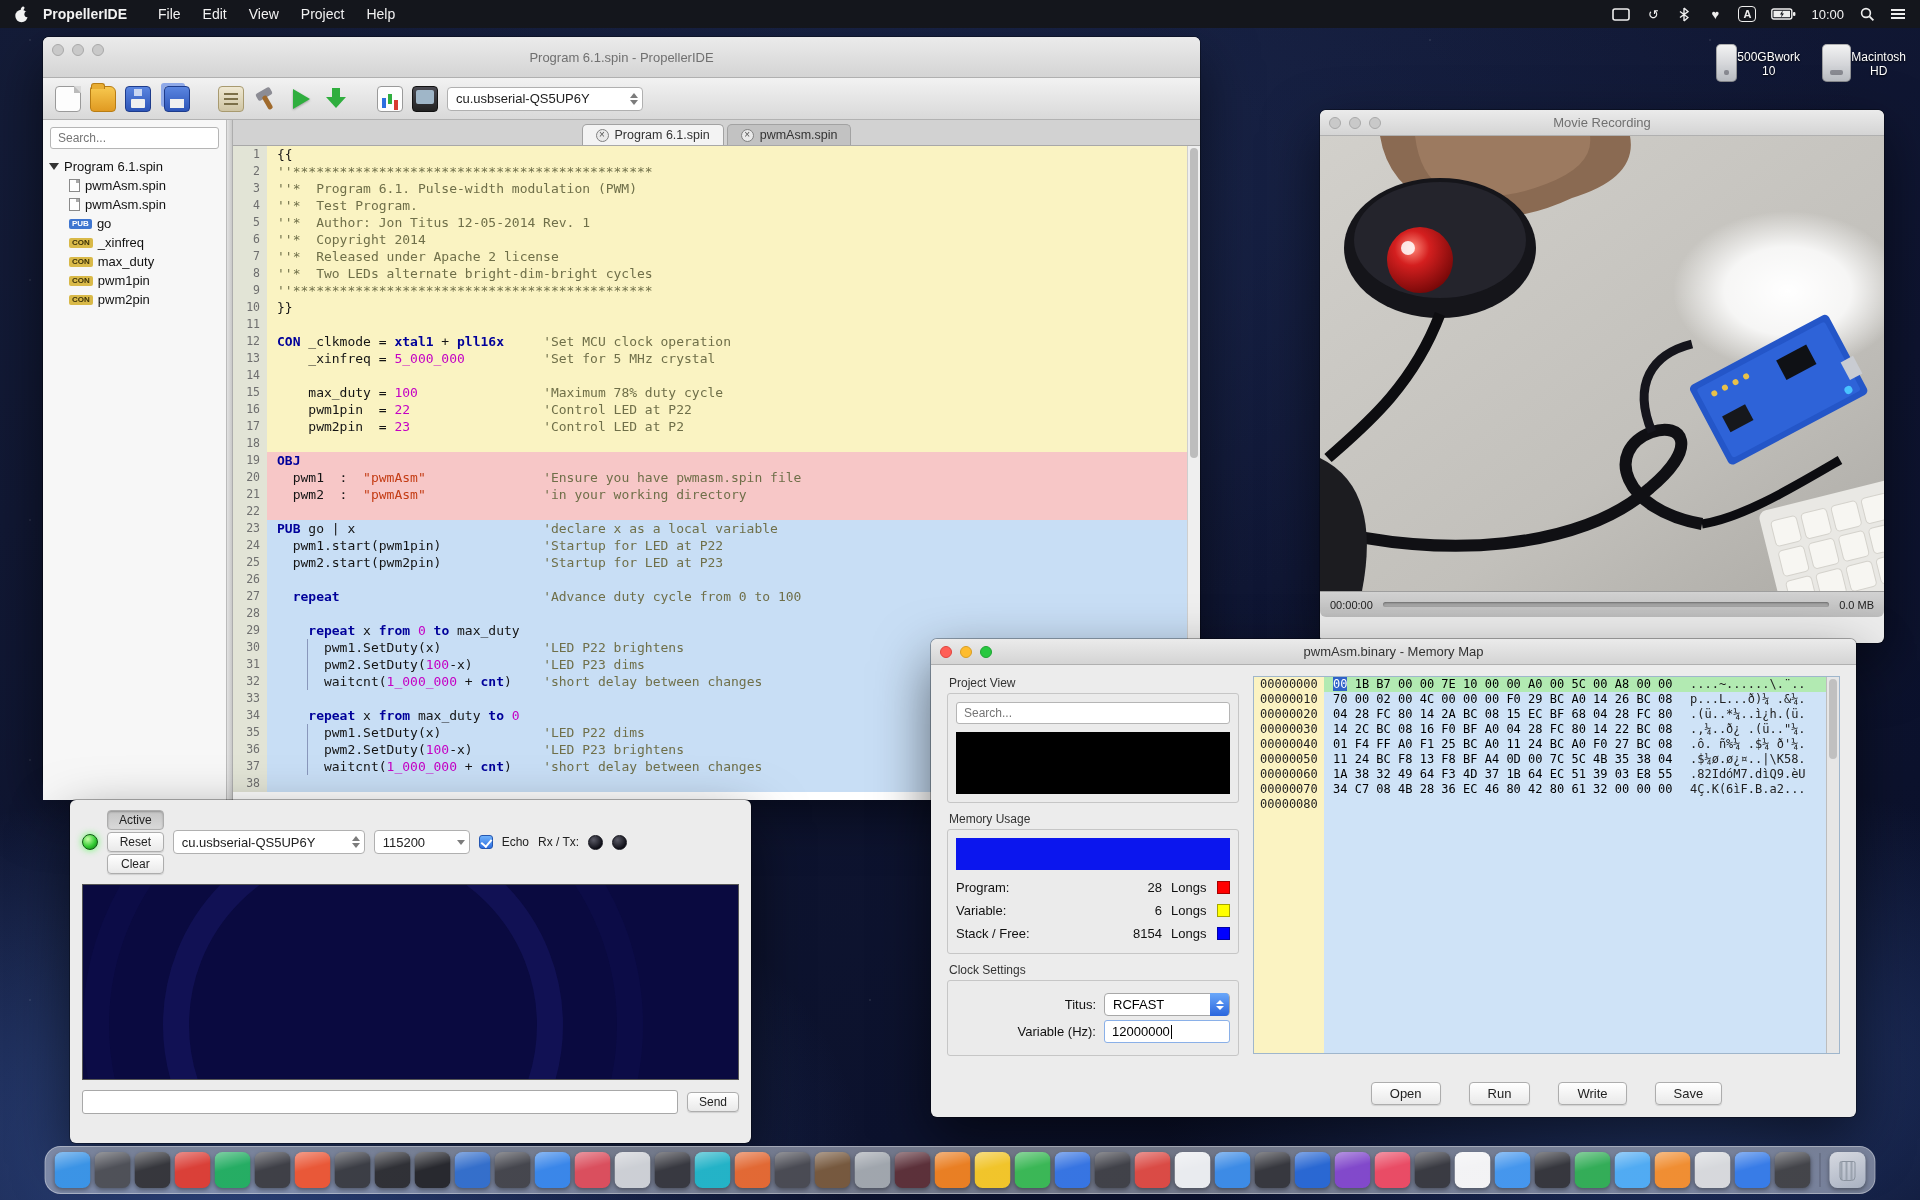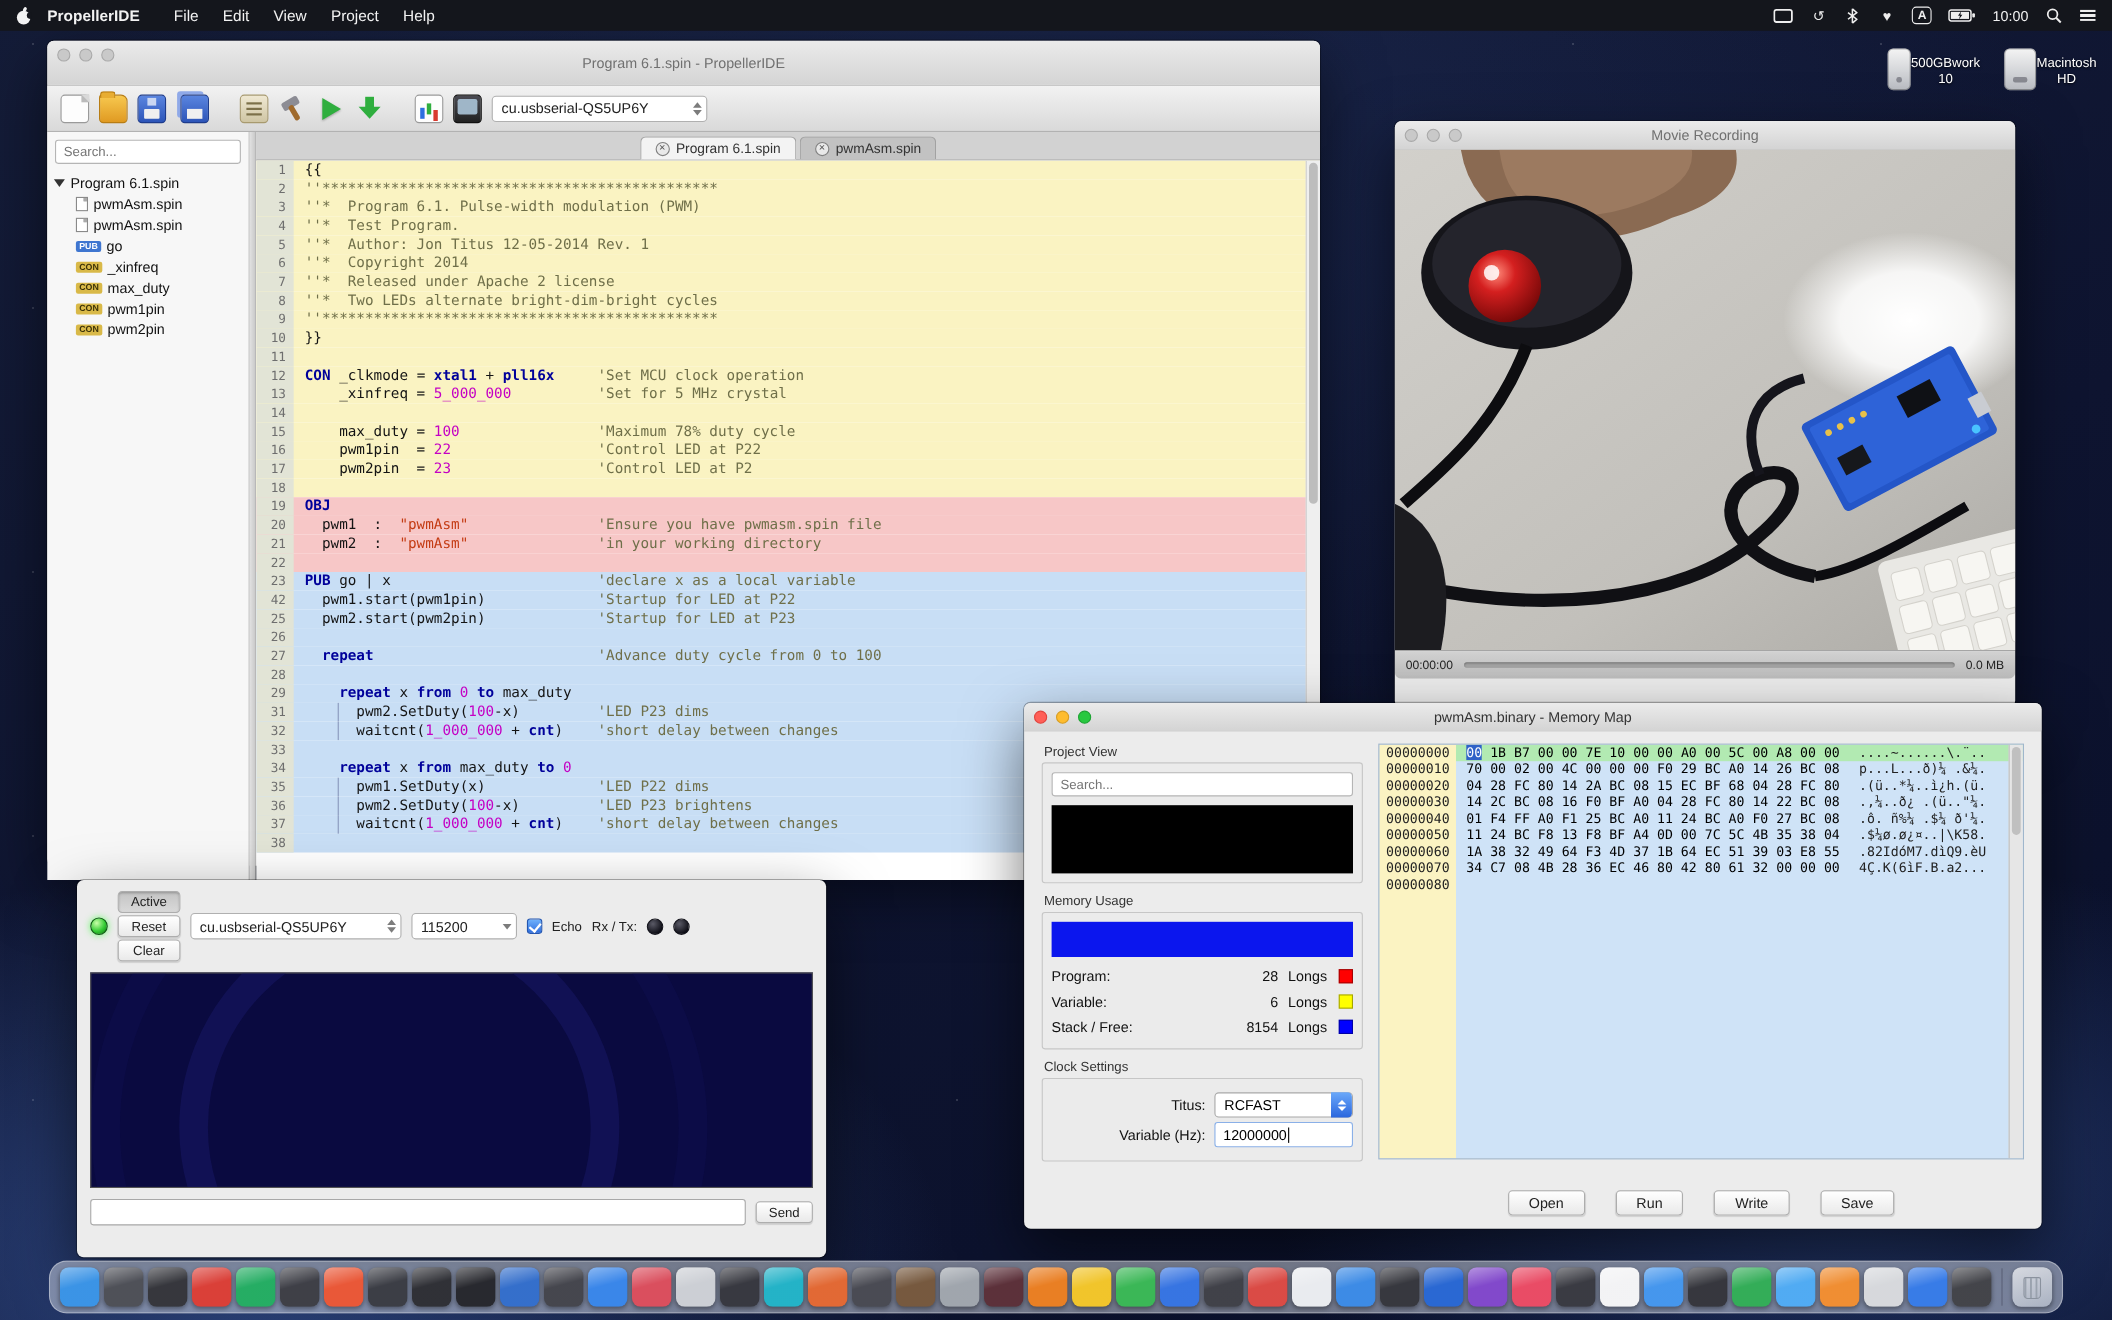--- a/index.html
+++ b/index.html
@@ -133,21 +133,21 @@
   .tok-pl { color:#141414; }
   .tok-kw { color:#00009a; font-weight:bold; }
   .tok-nm { color:#c400c4; }
   .tok-st { color:#c43c14; }
   .tok-cm { color:#6f6f49; }
   .guide { position:absolute; left:74px; top:0; bottom:0; width:1px; background:rgba(20,20,80,.35); }
   .scrollbar-v { position:absolute; right:0; top:0; bottom:0; width:13px; background:#efefef; border-left:1px solid #cfcfcf; }
   .scrollbar-v .thumb { position:absolute; left:2px; right:2px; top:2px; height:310px; border-radius:6px; background:#bdbdbd; }
 
   
-  #movie { left:1268px; top:110px; width:564px; height:533px; z-index:12; overflow:hidden;text-align:right; }
+  #movie { left:1320px; top:110px; width:564px; height:533px; z-index:12; overflow:hidden;text-align:right; }
   .video-area { height:455px; overflow:hidden; background:#c4c2bd; }
   .video-area svg { display:block; }
   .movie-bar { height:26px; display:flex; align-items:center; gap:10px; padding:0 10px;
     background:linear-gradient(#d2d2d2,#bcbcbc); border-top:1px solid #9e9e9e; font-size:11px; color:#222; border-radius:0 0 6px 6px; }
   .movie-track { flex:1; height:5px; background:#a5a5a5; border-radius:3px; box-shadow:inset 0 1px 2px rgba(0,0,0,.35); }
 
   
   #terminal { left:70px; top:800px; width:681px; height:343px; z-index:20; }
   .term-controls { display:flex; align-items:center; gap:9px; padding:10px 12px 4px; }
   .led-green { width:16px; height:16px; border-radius:50%; border:1px solid #0a5c0f;
@@ -331,26 +331,27 @@
             <div class="code-line bg-y"><span class="ln">14</span><span class="ct"></span></div>
             <div class="code-line bg-y"><span class="ln">15</span><span class="ct"><span class="tok-pl">    max_duty = </span><span class="tok-nm">100</span><span>                </span><span class="tok-cm">'Maximum 78% duty cycle</span></span></div>
             <div class="code-line bg-y"><span class="ln">16</span><span class="ct"><span class="tok-pl">    pwm1pin  = </span><span class="tok-nm">22</span><span>                 </span><span class="tok-cm">'Control LED at P22</span></span></div>
             <div class="code-line bg-y"><span class="ln">17</span><span class="ct"><span class="tok-pl">    pwm2pin  = </span><span class="tok-nm">23</span><span>                 </span><span class="tok-cm">'Control LED at P2</span></span></div>
             <div class="code-line bg-y"><span class="ln">18</span><span class="ct"></span></div>
             <div class="code-line bg-p"><span class="ln">19</span><span class="ct"><span class="tok-kw">OBJ</span></span></div>
             <div class="code-line bg-p"><span class="ln">20</span><span class="ct"><span class="tok-pl">  pwm1  :  </span><span class="tok-st">"pwmAsm"</span><span>               </span><span class="tok-cm">'Ensure you have pwmasm.spin file</span></span></div>
             <div class="code-line bg-p"><span class="ln">21</span><span class="ct"><span class="tok-pl">  pwm2  :  </span><span class="tok-st">"pwmAsm"</span><span>               </span><span class="tok-cm">'in your working directory</span></span></div>
             <div class="code-line bg-p"><span class="ln">22</span><span class="ct"></span></div>
             <div class="code-line bg-b"><span class="ln">23</span><span class="ct"><span class="tok-kw">PUB</span><span class="tok-pl"> go | x</span><span>                        </span><span class="tok-cm">'declare x as a local variable</span></span></div>
-            <div class="code-line bg-b"><span class="ln">42</span><span class="ct"><span class="tok-pl">  pwm1.start(pwm1pin)</span><span>             </span><span class="tok-cm">'Startup for LED at P22</span></span></div>
+            <div class="code-line bg-b"><span class="ln">24</span><span class="ct"><span class="tok-pl">  pwm1.start(pwm1pin)</span><span>             </span><span class="tok-cm">'Startup for LED at P22</span></span></div>
             <div class="code-line bg-b"><span class="ln">25</span><span class="ct"><span class="tok-pl">  pwm2.start(pwm2pin)</span><span>             </span><span class="tok-cm">'Startup for LED at P23</span></span></div>
             <div class="code-line bg-b"><span class="ln">26</span><span class="ct"></span></div>
             <div class="code-line bg-b"><span class="ln">27</span><span class="ct"><span class="tok-pl">  </span><span class="tok-kw">repeat</span><span>                          </span><span class="tok-cm">'Advance duty cycle from 0 to 100</span></span></div>
             <div class="code-line bg-b"><span class="ln">28</span><span class="ct"></span></div>
             <div class="code-line bg-b"><span class="ln">29</span><span class="ct"><span class="tok-pl">    </span><span class="tok-kw">repeat</span><span class="tok-pl"> x </span><span class="tok-kw">from</span><span class="tok-pl"> </span><span class="tok-nm">0</span><span class="tok-pl"> </span><span class="tok-kw">to</span><span class="tok-pl"> max_duty</span></span></div>
+            <div class="code-line bg-b"><span class="ln">30</span><span class="ct"><span class="tok-pl">      pwm1.SetDuty(x)</span><span>             </span><span class="tok-cm">'LED P22 brightens</span></span><i class="guide"></i></div>
             <div class="code-line bg-b"><span class="ln">31</span><span class="ct"><span class="tok-pl">      pwm2.SetDuty(</span><span class="tok-nm">100</span><span class="tok-pl">-x)</span><span>         </span><span class="tok-cm">'LED P23 dims</span></span><i class="guide"></i></div>
             <div class="code-line bg-b"><span class="ln">32</span><span class="ct"><span class="tok-pl">      waitcnt(</span><span class="tok-nm">1_000_000</span><span class="tok-pl"> + </span><span class="tok-kw">cnt</span><span class="tok-pl">)</span><span>    </span><span class="tok-cm">'short delay between changes</span></span><i class="guide"></i></div>
             <div class="code-line bg-b"><span class="ln">33</span><span class="ct"></span></div>
             <div class="code-line bg-b"><span class="ln">34</span><span class="ct"><span class="tok-pl">    </span><span class="tok-kw">repeat</span><span class="tok-pl"> x </span><span class="tok-kw">from</span><span class="tok-pl"> max_duty </span><span class="tok-kw">to</span><span class="tok-pl"> </span><span class="tok-nm">0</span></span></div>
             <div class="code-line bg-b"><span class="ln">35</span><span class="ct"><span class="tok-pl">      pwm1.SetDuty(x)</span><span>             </span><span class="tok-cm">'LED P22 dims</span></span><i class="guide"></i></div>
             <div class="code-line bg-b"><span class="ln">36</span><span class="ct"><span class="tok-pl">      pwm2.SetDuty(</span><span class="tok-nm">100</span><span class="tok-pl">-x)</span><span>         </span><span class="tok-cm">'LED P23 brightens</span></span><i class="guide"></i></div>
             <div class="code-line bg-b"><span class="ln">37</span><span class="ct"><span class="tok-pl">      waitcnt(</span><span class="tok-nm">1_000_000</span><span class="tok-pl"> + </span><span class="tok-kw">cnt</span><span class="tok-pl">)</span><span>    </span><span class="tok-cm">'short delay between changes</span></span><i class="guide"></i></div>
             <div class="code-line bg-b"><span class="ln">38</span><span class="ct"></span></div>
           </div>
         <div class="scrollbar-v">

